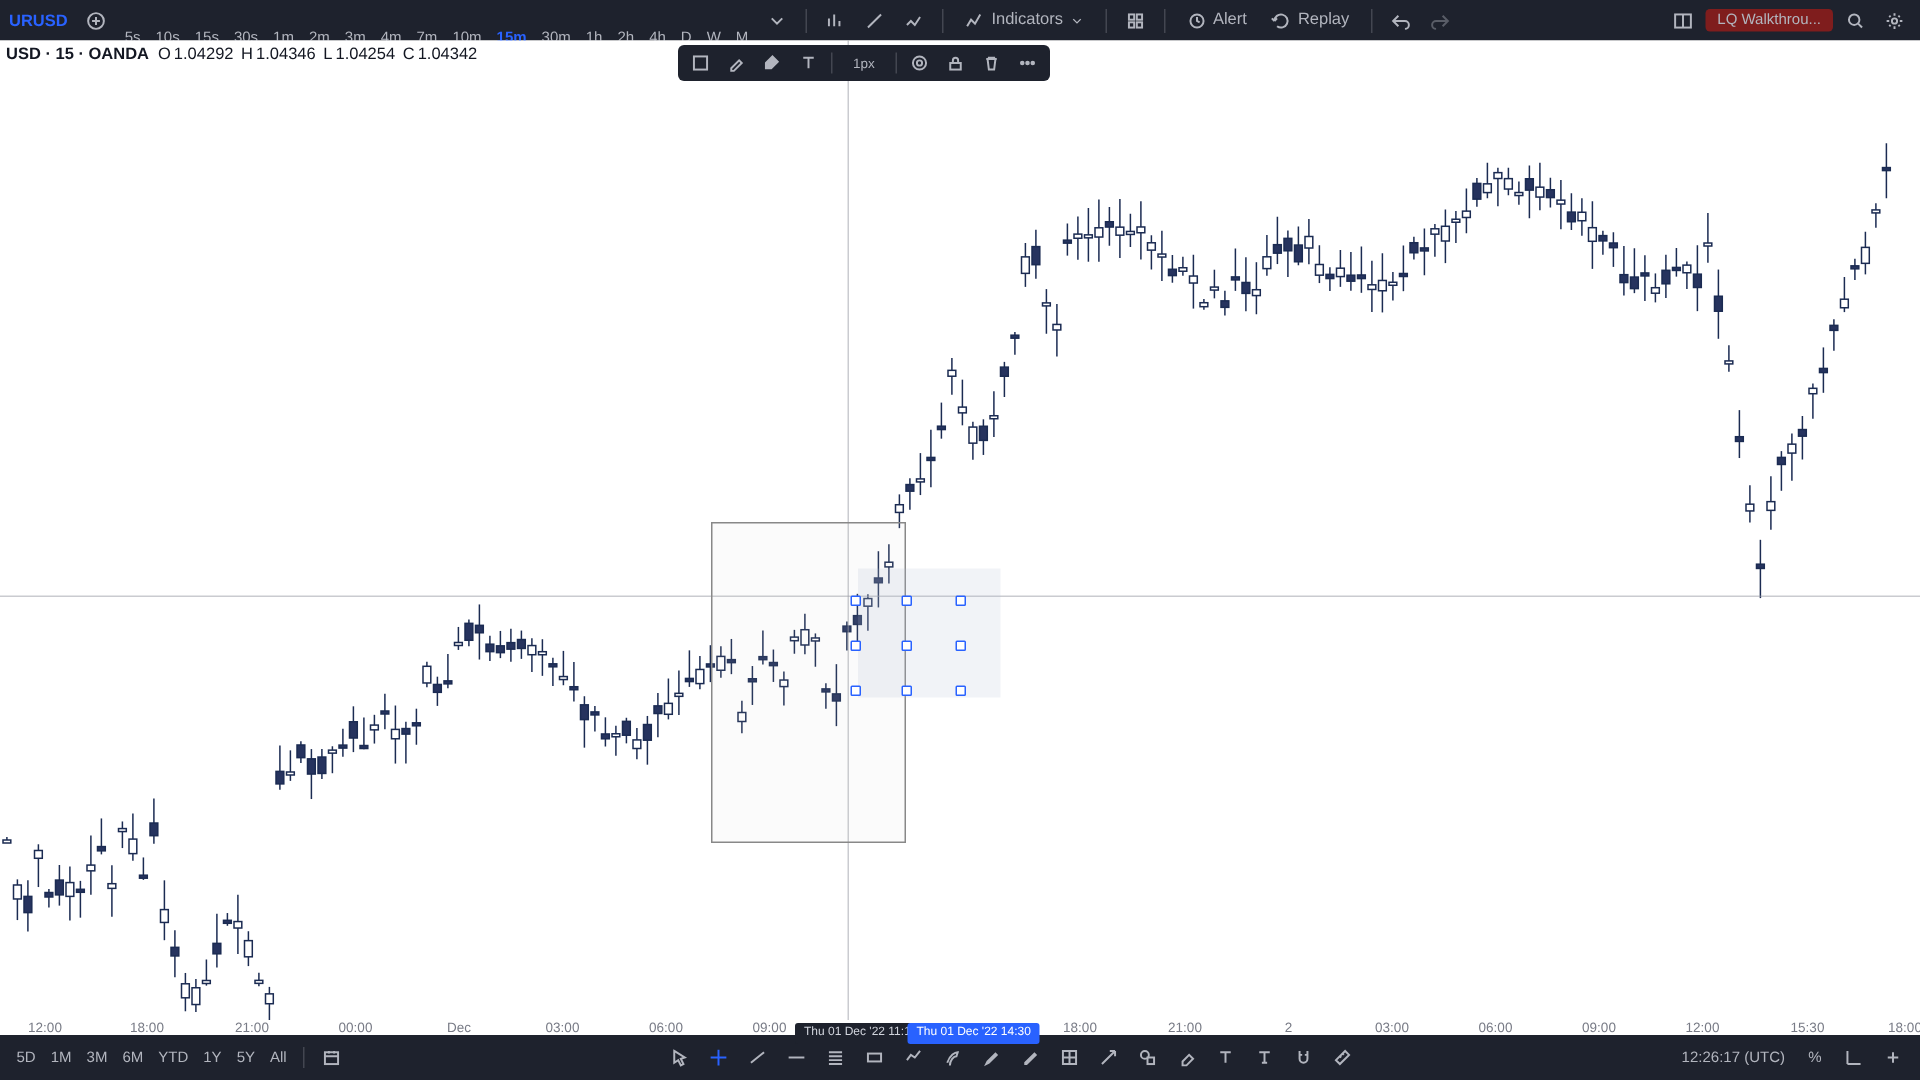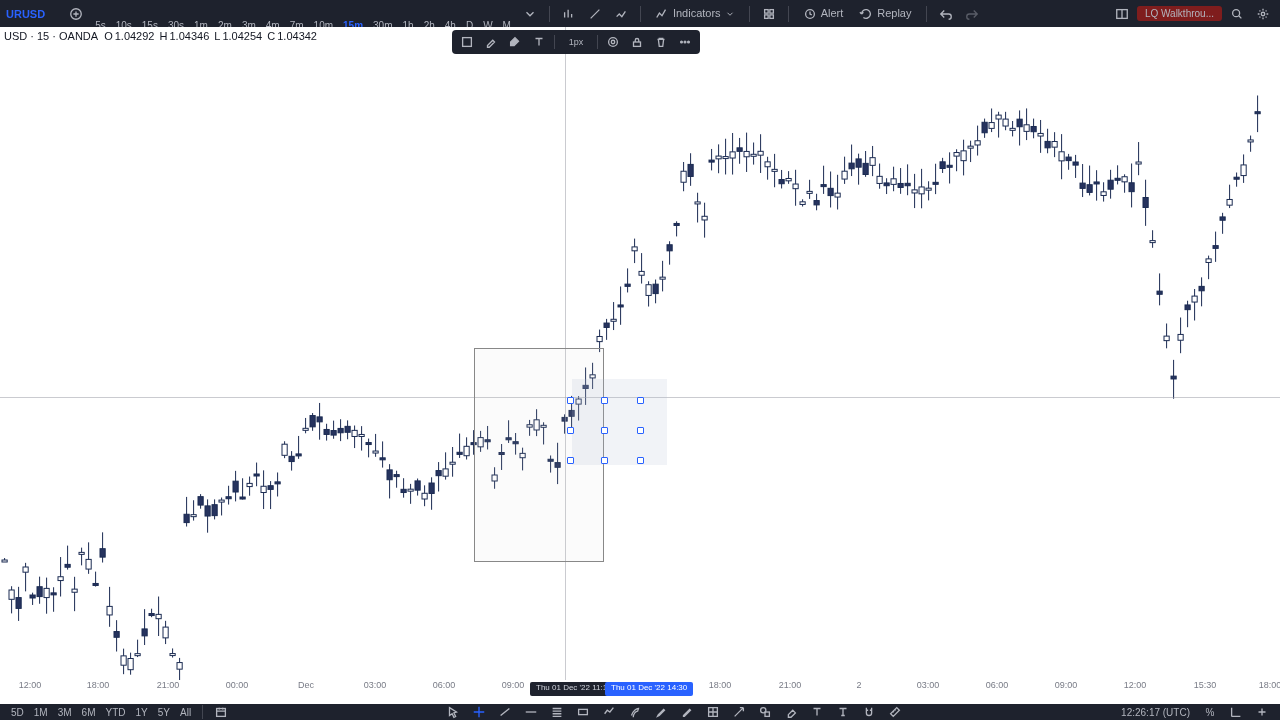--- a/index.html
+++ b/index.html
@@ -1,29 +1,29 @@
 <!DOCTYPE html>
 <html><head>
 <meta charset="utf-8">
 <style>
 * { margin: 0; padding: 0; box-sizing: border-box; font-family: -apple-system, Arial, sans-serif; }
 body { width: 1280px; height: 720px; background: #fff; overflow: hidden; position: relative; }
 
 .top-bar { height: 27px; background: #1e222d; display: flex; align-items: center; padding: 0 6px; gap: 4px; color: #b2b5be; font-size: 11px; }
-.top-bar .symbol { color: #2962ff; font-weight: 600; margin-right: 16px; }
+.top-bar .symbol { color: #2962ff; font-weight: 600; margin-right: 4px; }
 .top-bar .icon-btn { width: 22px; height: 22px; display: flex; align-items: center; justify-content: center; border-radius: 3px; cursor: pointer; color: #b2b5be; }
 .top-bar .tf { padding: 0 4px; cursor: pointer; font-size: 10px; }
 .top-bar .tf.active { color: #2962ff; font-weight: bold; }
 .top-bar .sep { width: 1px; height: 16px; background: #434651; margin: 0 4px; }
 .top-bar .txt-btn { display: flex; align-items: flex-start; gap: 4px; padding: 0 6px; cursor: pointer; font-size: 11px; }
 .top-bar .spacer { flex: 1; }
 .top-bar .walk { background: #7f1d1d; padding: 2px 8px; border-radius: 3px; font-size: 10px; cursor: pointer; }
 
 .info-bar { position: absolute; top: 30px; left: 4px; font-size: 11px; color: #131722; display: flex; gap: 6px; align-items: center; z-index: 5; }
-.info-bar .pair { font-weight: 400; }
+.info-bar .pair { font-weight: 700; }
 .info-bar .ohlc span { margin-right: 2px; }
 
 .watermark { position: absolute; top: 36px; left: 620px; font-size: 14px; color: #e0e3eb; font-weight: 600; letter-spacing: 0.5px; z-index: 1; }
 
 .float-toolbar { position: absolute; top: 30px; left: 452px; height: 24px; background: #1e222d; border-radius: 4px; display: flex; align-items: center; padding: 0 4px; gap: 2px; z-index: 10; }
 .float-toolbar .fbtn { width: 22px; height: 20px; display: flex; align-items: center; justify-content: center; color: #b2b5be; cursor: pointer; border-radius: 2px; font-size: 11px; }
 .float-toolbar .fbtn.wide { width: 34px; font-size: 9px; }
 .float-toolbar .fsep { width: 1px; height: 14px; background: #434651; margin: 0 2px; }
 
 .chart { position: absolute; top: 27px; left: 0; right: 0; bottom: 40px; background: #fff; }
@@ -33,21 +33,21 @@
 
 .box1 { position: absolute; left: 474px; top: 321px; width: 130px; height: 214px; border: 1px solid #888; background: rgba(200,200,210,0.08); }
 .box2 { position: absolute; left: 572px; top: 352px; width: 95px; height: 86px; background: rgba(180,190,210,0.18); }
 .handle { position: absolute; width: 7px; height: 7px; border: 1.5px solid #2962ff; background: #fff; border-radius: 1px; }
 
 .time-axis { position: absolute; bottom: 24px; left: 0; right: 0; height: 16px; display: flex; font-size: 9px; color: #787b86; }
 .time-axis .tick { position: absolute; transform: translateX(-50%); text-align: right; }
 .time-tooltip { position: absolute; bottom: 24px; height: 14px; background: #1e222d; color: #d1d4dc; font-size: 8px; padding: 1px 6px; border-radius: 2px; z-index: 6; }
 .time-tooltip.sel { background: #2962ff; color: #fff; }
 
-.bottom-bar { position: absolute; bottom: 0; left: 0; right: 0; height: 16px; background: #1e222d; display: flex; align-items: center; padding: 0 6px; gap: 2px; color: #b2b5be; font-size: 10px; }
+.bottom-bar { position: absolute; bottom: 0; left: 0; right: 0; height: 30px; background: #1e222d; display: flex; align-items: center; padding: 0 6px; gap: 2px; color: #b2b5be; font-size: 10px; }
 .bottom-bar .rng { padding: 0 5px; cursor: pointer; }
 .bottom-bar .bsep { width: 1px; height: 14px; background: #434651; margin: 0 4px; }
 .bottom-bar .spacer { flex: 1; }
 .bottom-bar .tool { width: 24px; height: 18px; display: flex; align-items: center; justify-content: center; cursor: pointer; color: #b2b5be; }
 .bottom-bar .tool.active { color: #2962ff; }
 .bottom-bar .clock { font-size: 10px; padding: 0 6px; }
 
 svg.ic { width: 14px; height: 14px; stroke: currentColor; fill: none; stroke-width: 1.5; }
 </style>
 </head>

